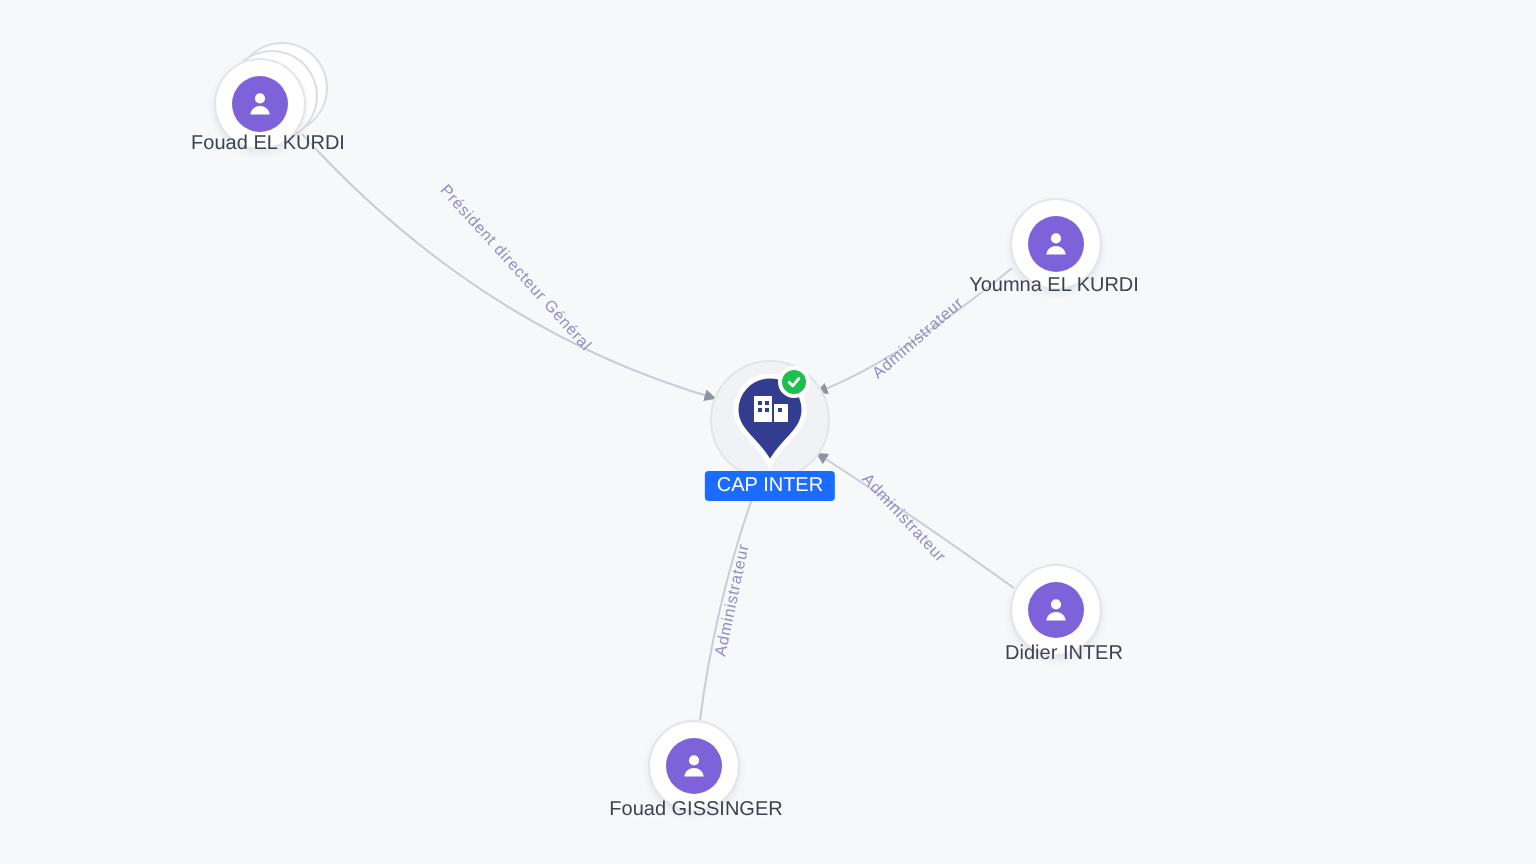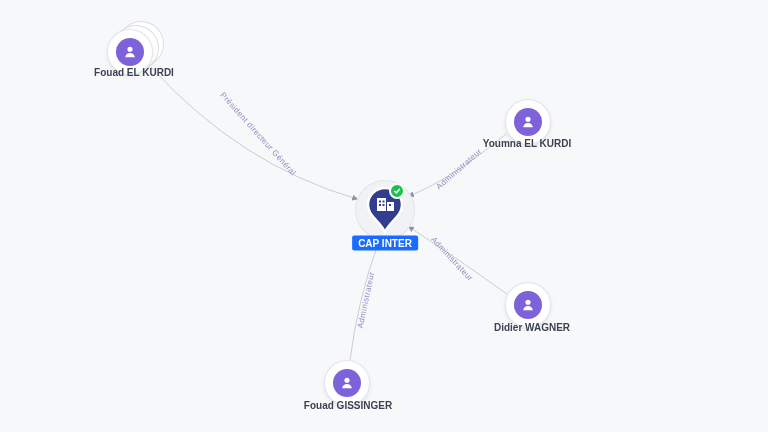--- a/index.html
+++ b/index.html
@@ -28,41 +28,41 @@
     background:#7d62d9;display:flex;align-items:center;justify-content:center;
   }
   .person .inner svg{width:18px;height:18px;display:block;}
   .stack{
     position:absolute;width:44px;height:44px;border-radius:50%;
     background:#fff;box-shadow:0 0 0 1px #dadde3;
     transform:translate(-50%,-50%);z-index:1;
   }
   .node-label{
     position:absolute;transform:translate(-50%,-50%);
-    font-size:10px;color:#3b4250;font-weight:700;white-space:nowrap;
+    font-size:10px;color:#3b4250;font-weight:400;white-space:nowrap;
     text-shadow:0 1px 2px rgba(255,255,255,.9);z-index:4;cursor:pointer;
   }
   .center-halo{
     position:absolute;width:58px;height:58px;border-radius:50%;
     background:#f1f2f5;box-shadow:0 0 0 1px #e2e4ea;
     transform:translate(-50%,-50%);z-index:2;
   }
   .center-pin{
     position:absolute;transform:translate(-50%,-50%);z-index:5;cursor:pointer;
     width:44px;height:50px;
   }
   .check-badge{
     position:absolute;right:2px;top:-2px;width:12px;height:12px;border-radius:50%;
     background:#1dbf4e;border:2px solid #fff;z-index:6;
     display:flex;align-items:center;justify-content:center;
   }
   .check-badge svg{width:8px;height:8px;display:block;}
   .center-label{
     position:absolute;transform:translate(-50%,-50%);
-    background:#1a6bff;color:#fff;font-size:10px;font-weight:bold;
+    background:#1a6bff;color:#fff;font-size:10px;font-weight:normal;
     padding:2px 6px;border-radius:2px;white-space:nowrap;z-index:6;cursor:pointer;
   }
 </style>
 </head>
 <body>
 
 <div class="canvas">
 
   <svg class="edges" viewBox="0 0 768 432">
     <defs>
@@ -104,21 +104,21 @@
   <div class="node-label" style="left:527px;top:143px;">Youmna EL KURDI</div>
 
   <div class="person" style="left:528px;top:305px;">
     <span class="inner">
       <svg viewBox="0 0 24 24">
         <circle cx="12" cy="8.3" r="3.4" fill="#fff"></circle>
         <path d="M5.5 19c.6-3.8 3.3-5.7 6.5-5.7s5.9 1.9 6.5 5.7z" fill="#fff"></path>
       </svg>
     </span>
   </div>
-  <div class="node-label" style="left:532px;top:327px;">Didier WAGNER</div>
+  <div class="node-label" style="left:532px;top:327px;">Didier INTER</div>
 
   <div class="person" style="left:347px;top:383px;">
     <span class="inner">
       <svg viewBox="0 0 24 24">
         <circle cx="12" cy="8.3" r="3.4" fill="#fff"></circle>
         <path d="M5.5 19c.6-3.8 3.3-5.7 6.5-5.7s5.9 1.9 6.5 5.7z" fill="#fff"></path>
       </svg>
     </span>
   </div>
   <div class="node-label" style="left:348px;top:405px;">Fouad GISSINGER</div>

